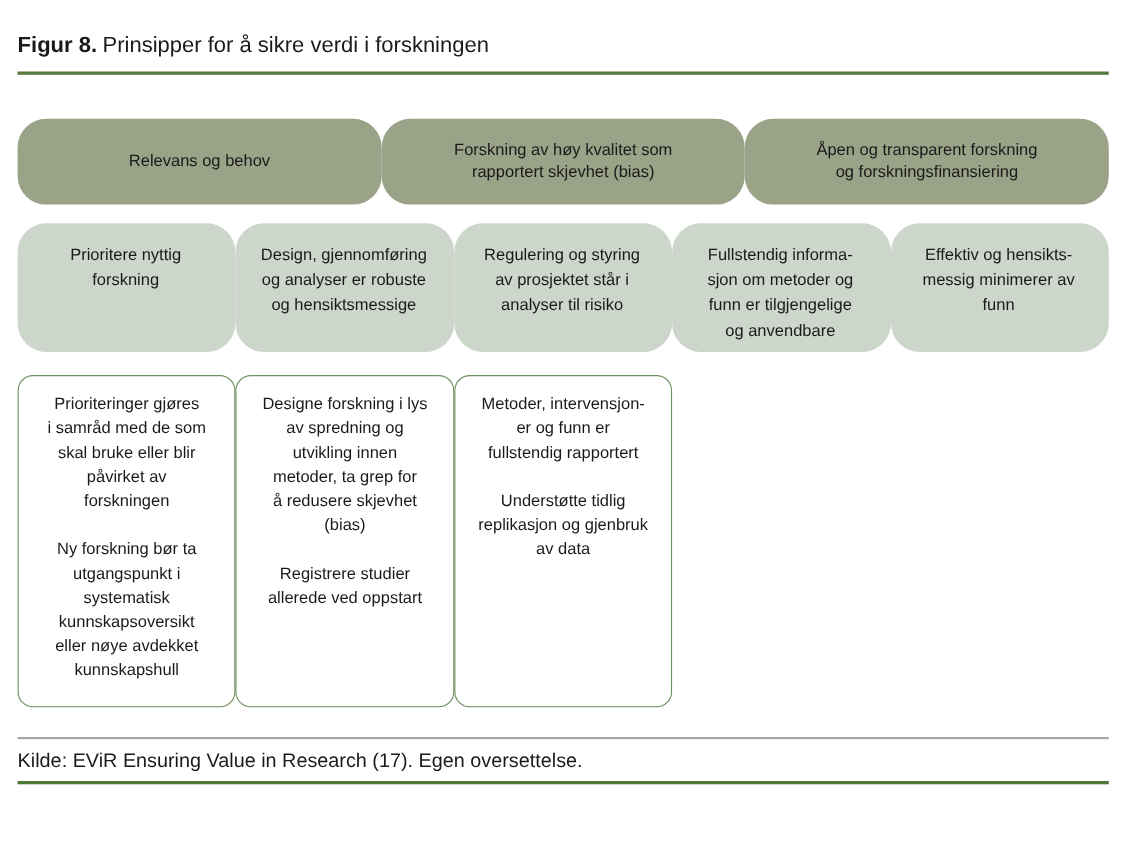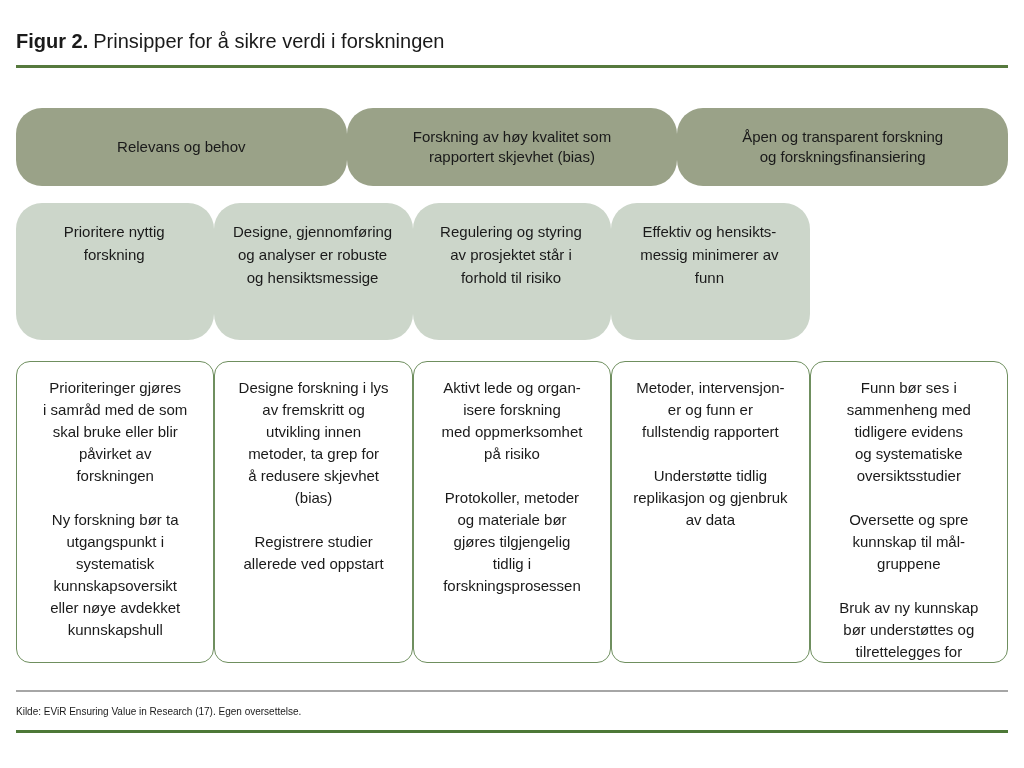--- a/index.html
+++ b/index.html
@@ -47,124 +47,105 @@
     border-radius: 26px;
     height: 78px;
     justify-content: center;
     font-size: 15px;
     line-height: 20px;
     padding: 0 14px;
   }
   .box-light {
     background: var(--box-light);
     border-radius: 26px;
-    height: 137px;
+    height: 117px;
     justify-content: flex-start;
     padding: 17px 6px 0 4px;
     font-size: 15px;
     line-height: 23px;
   }
   .box-outline {
     background: #ffffff;
     border: 1.5px solid var(--box-border);
     border-radius: 14px;
     height: 302px;
     justify-content: flex-start;
     padding: 15px 5px 0 5px;
     font-size: 15px;
     line-height: 22px;
   }
 
-  .source { font-size: 10px; line-height: 19px; margin-top: 10px; }
+  .source { font-size: 18px; line-height: 19px; margin-top: 10px; }
 </style>
 </head>
 <body>
 
 <div class="page">
 
   <div class="title">
-    <span class="title-label">Figur 2.</span><span class="title-rest">Prinsipper for å sikre verdi i forskningen</span>
+    <span class="title-label">Figur 8.</span><span class="title-rest">Prinsipper for å sikre verdi i forskningen</span>
   </div>
 
   <div class="rule rule-top"></div>
 
   <div class="grid grid-3">
     <div class="box box-dark">Relevans og behov</div>
     <div class="box box-dark">Forskning av høy kvalitet som
 rapportert skjevhet (bias)</div>
     <div class="box box-dark">Åpen og transparent forskning
 og forskningsfinansiering</div>
   </div>
 
   <div class="grid grid-5">
     <div class="box box-light">Prioritere nyttig
 forskning</div>
-    <div class="box box-light">Designe, gjennomføring
+    <div class="box box-light">Design, gjennomføring
 og analyser er robuste
 og hensiktsmessige</div>
     <div class="box box-light">Regulering og styring
 av prosjektet står i
-forhold til risiko</div>
+analyser til risiko</div>
+    <div class="box box-light">Fullstendig informa-
+sjon om metoder og
+funn er tilgjengelige
+og anvendbare</div>
     <div class="box box-light">Effektiv og hensikts-
 messig minimerer av
 funn</div>
   </div>
 
   <div class="grid grid-5 grid-details">
     <div class="box box-outline">Prioriteringer gjøres
 i samråd med de som
 skal bruke eller blir
 påvirket av
 forskningen
 
 Ny forskning bør ta
 utgangspunkt i
 systematisk
 kunnskapsoversikt
 eller nøye avdekket
 kunnskapshull</div>
     <div class="box box-outline">Designe forskning i lys
-av fremskritt og
+av spredning og
 utvikling innen
 metoder, ta grep for
 å redusere skjevhet
 (bias)
 
 Registrere studier
 allerede ved oppstart</div>
-    <div class="box box-outline">Aktivt lede og organ-
-isere forskning
-med oppmerksomhet
-på risiko
-
-Protokoller, metoder
-og materiale bør
-gjøres tilgjengelig
-tidlig i
-forskningsprosessen</div>
     <div class="box box-outline">Metoder, intervensjon-
 er og funn er
 fullstendig rapportert
 
 Understøtte tidlig
 replikasjon og gjenbruk
 av data</div>
-    <div class="box box-outline">Funn bør ses i
-sammenheng med
-tidligere evidens
-og systematiske
-oversiktsstudier
-
-Oversette og spre
-kunnskap til mål-
-gruppene
-
-Bruk av ny kunnskap
-bør understøttes og
-tilrettelegges for</div>
   </div>
 
   <div class="rule rule-gray"></div>
 
   <div class="source">Kilde: EViR Ensuring Value in Research (17). Egen oversettelse.</div>
 
   <div class="rule rule-bottom"></div>
 
 </div>
 

